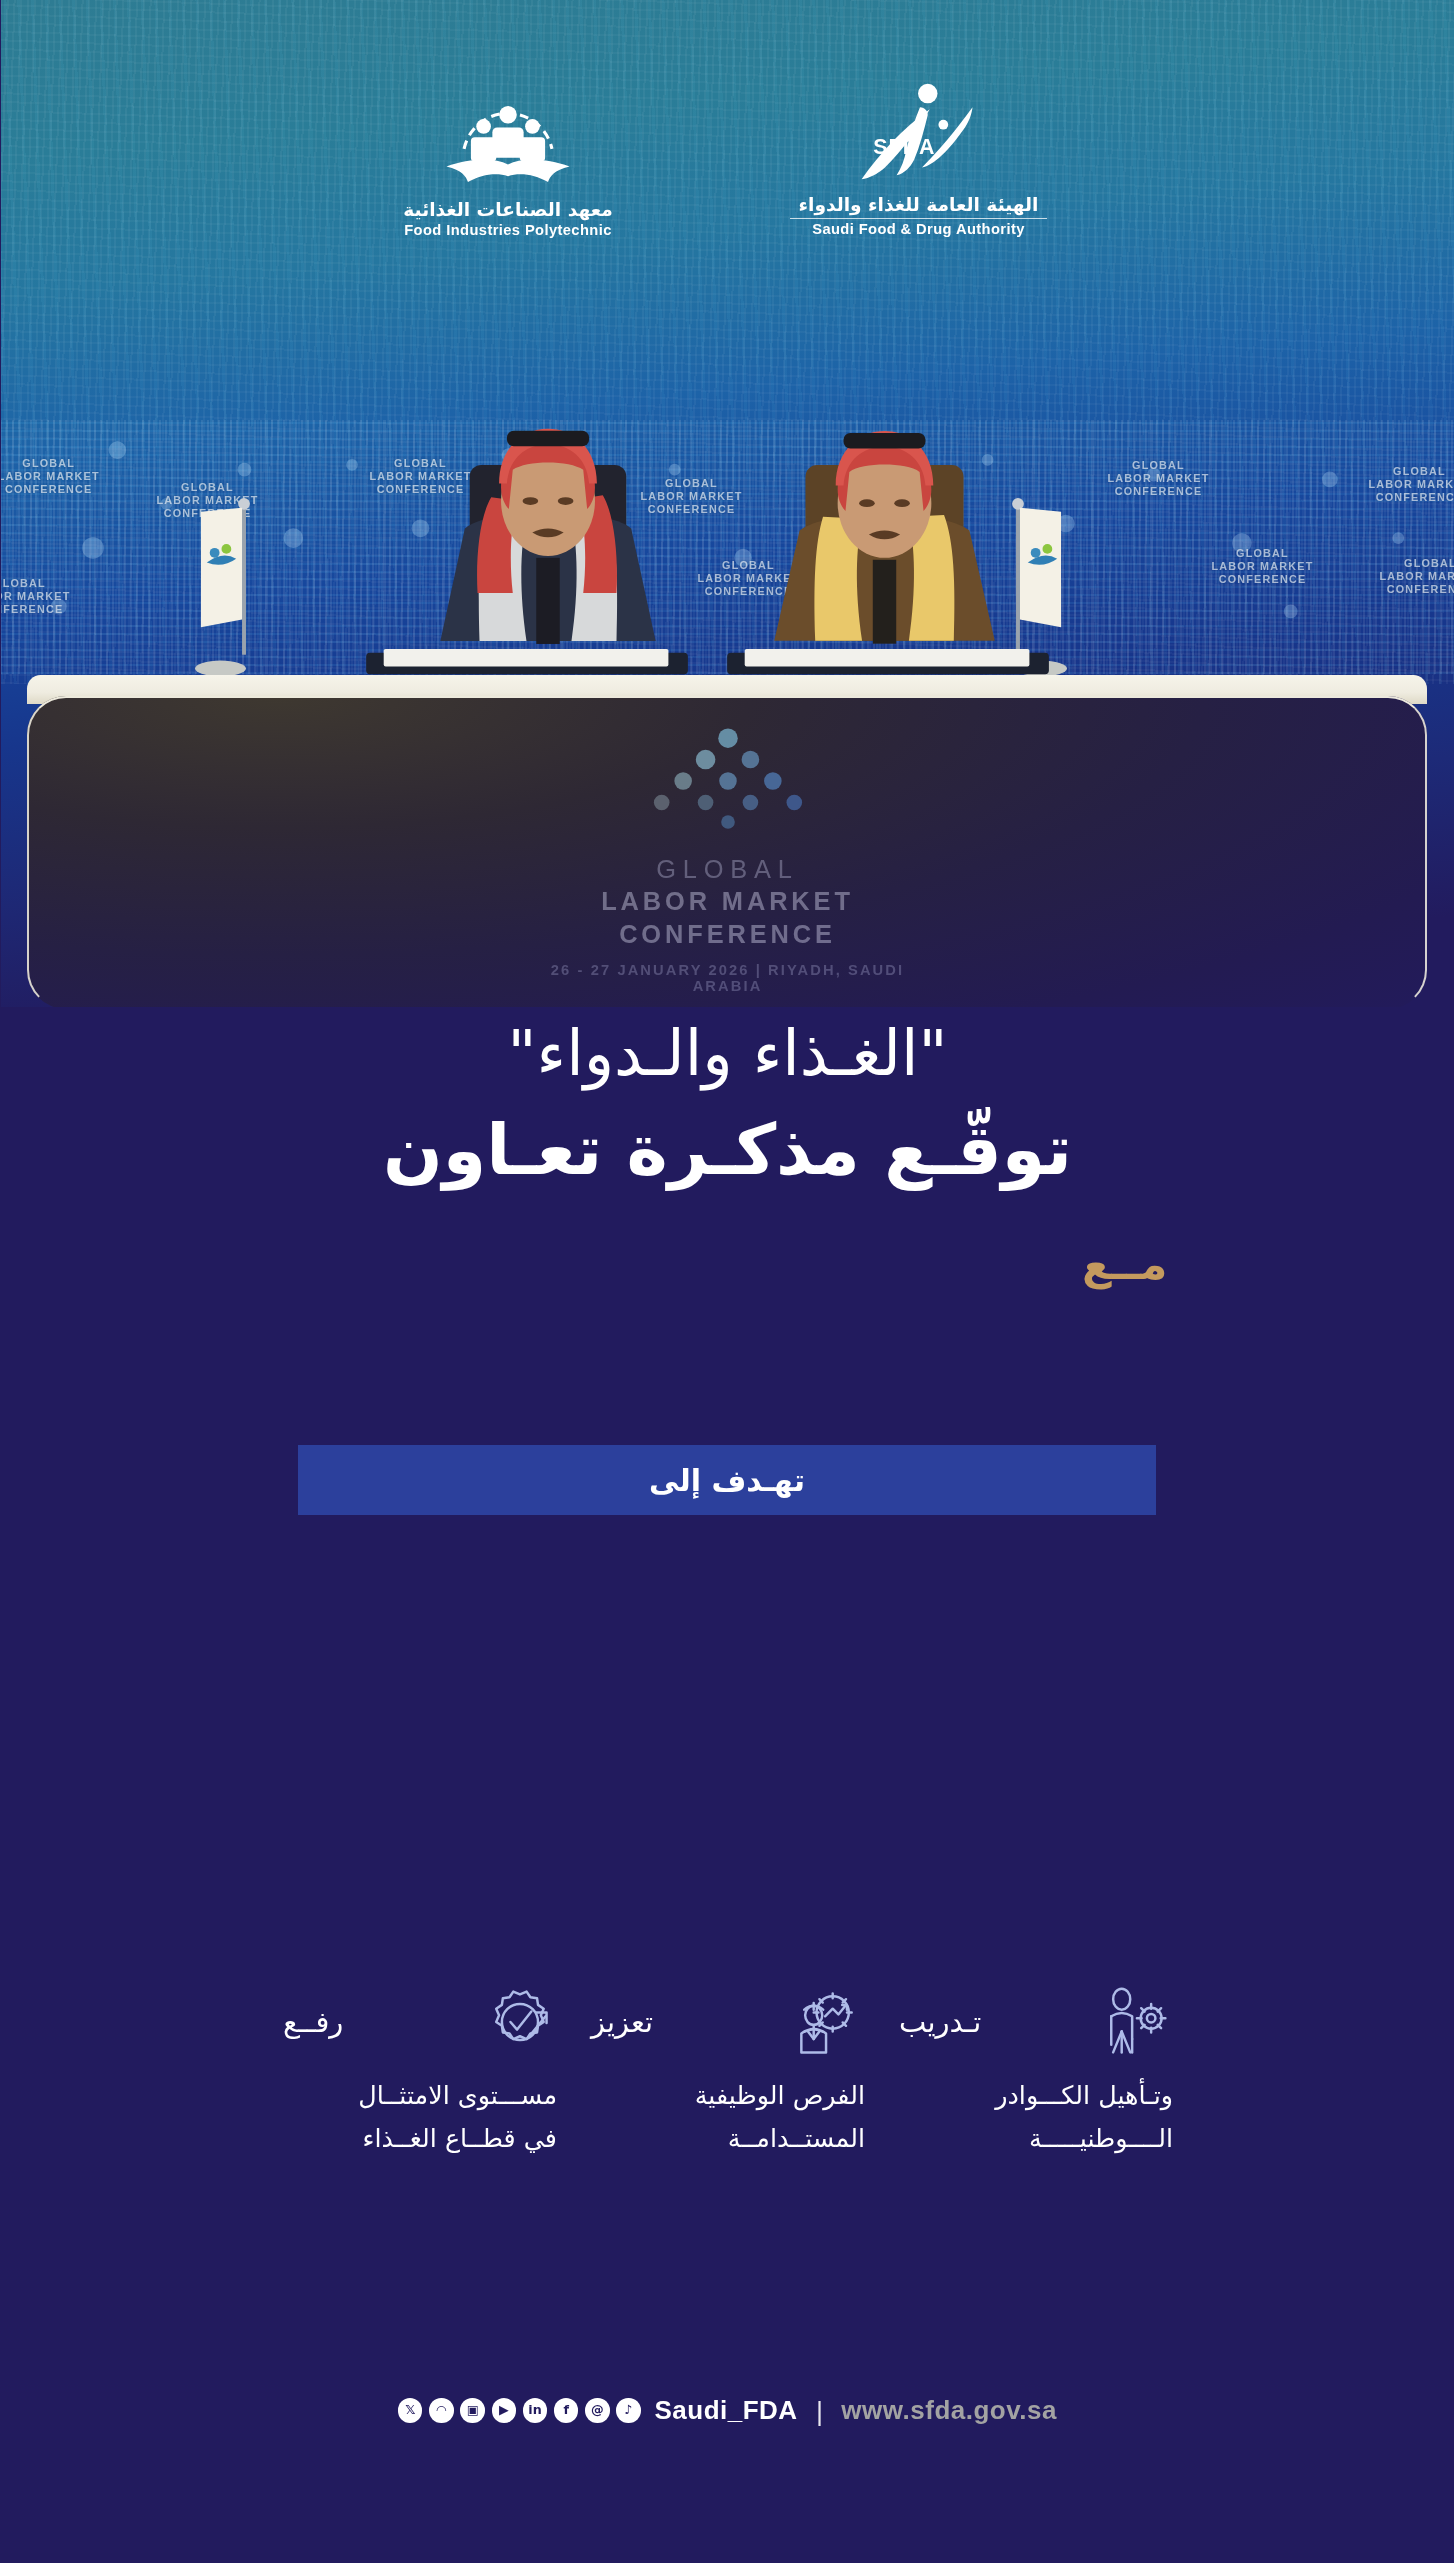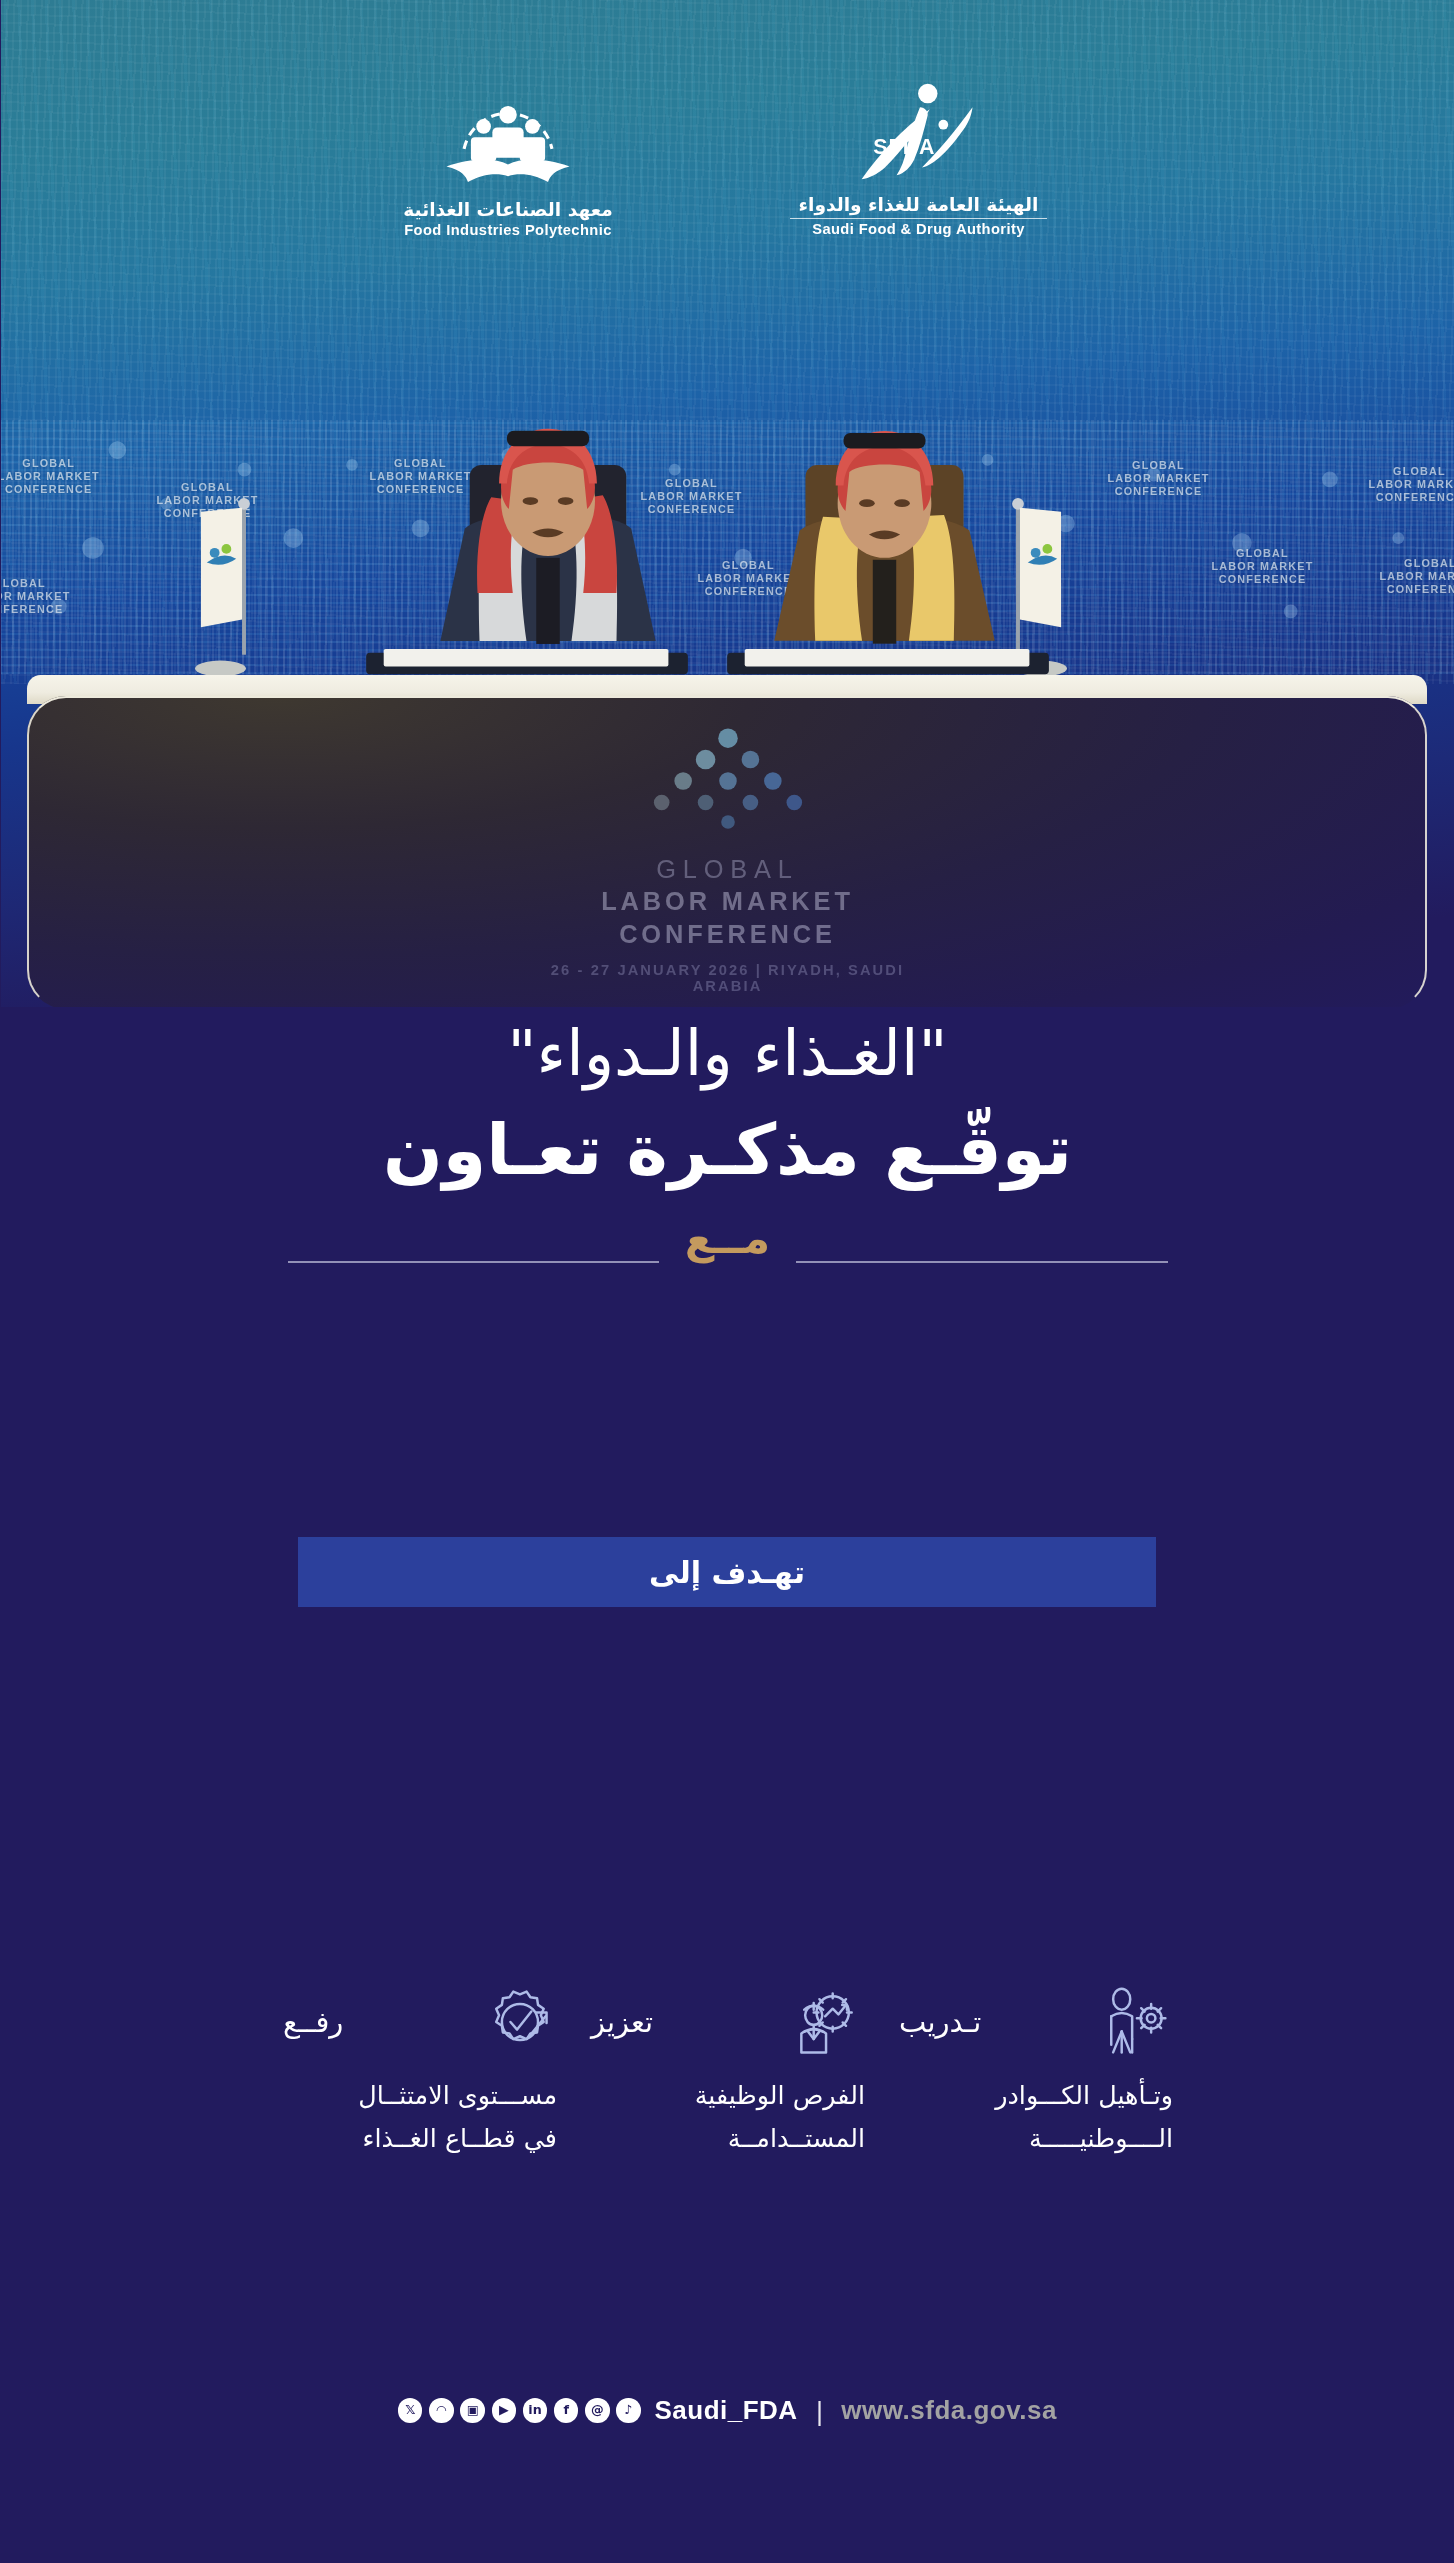--- a/index.html
+++ b/index.html
@@ -84,21 +84,21 @@
 
   
   .person{position:absolute;}
   
   .flag{position:absolute;}
 
   
   .headline{position:absolute;left:0;top:1012px;width:1455px;text-align:center;color:#fff;}
   .hl1{font-size:63px;font-weight:400;letter-spacing:2px;line-height:84px;}
   .hl2{font-size:70px;font-weight:700;letter-spacing:1px;line-height:96px;margin-top:5.9px;}
-  .with-row{display:flex;align-items:flex-end;justify-content:center;gap:25.4px;margin:15.6px auto 7.8px;width:880px;}
+  .with-row{display:flex;align-items:flex-start;justify-content:center;gap:25.4px;margin:15.6px auto 7.8px;width:880px;flex-direction:column;}
   .with-line{height:2px;background:#b9b9d6;flex:1;opacity:.75;}
   .with-word{color:#c49a5e;font-size:43px;font-weight:700;letter-spacing:2px;}
   .hl3{font-size:57px;font-weight:600;letter-spacing:1px;line-height:80px;margin-top:7.8px;}
 
   
   .banner{
     position:absolute;left:298px;width:858px;height:70px;
     background:#2c409c;display:flex;align-items:center;justify-content:center;
   }
   .banner span{color:#fff;font-size:30px;font-weight:700;letter-spacing:1px;}
@@ -321,21 +321,21 @@
   <div class="headline">
     <div class="hl1">"الغـذاء والـدواء"</div>
     <div class="hl2">توقّـع مذكـرة تعـاون</div>
     <div class="with-row">
       <div class="with-line"></div>
       <div class="with-word">مــع</div>
       <div class="with-line"></div>
     </div>
   </div>
 
-  <div class="banner" style="top:1537px;">
+  <div class="banner" style="top:1445px;">
     <span>تهـدف إلى</span>
   </div>
 
 
   <div class="contrib">
 
     <div class="c-item">
       <div class="c-head">
         <svg class="c-icon" viewBox="0 0 80 80">
           <g fill="none" stroke="#aebbe8" stroke-width="2.6" stroke-linecap="round" stroke-linejoin="round">

